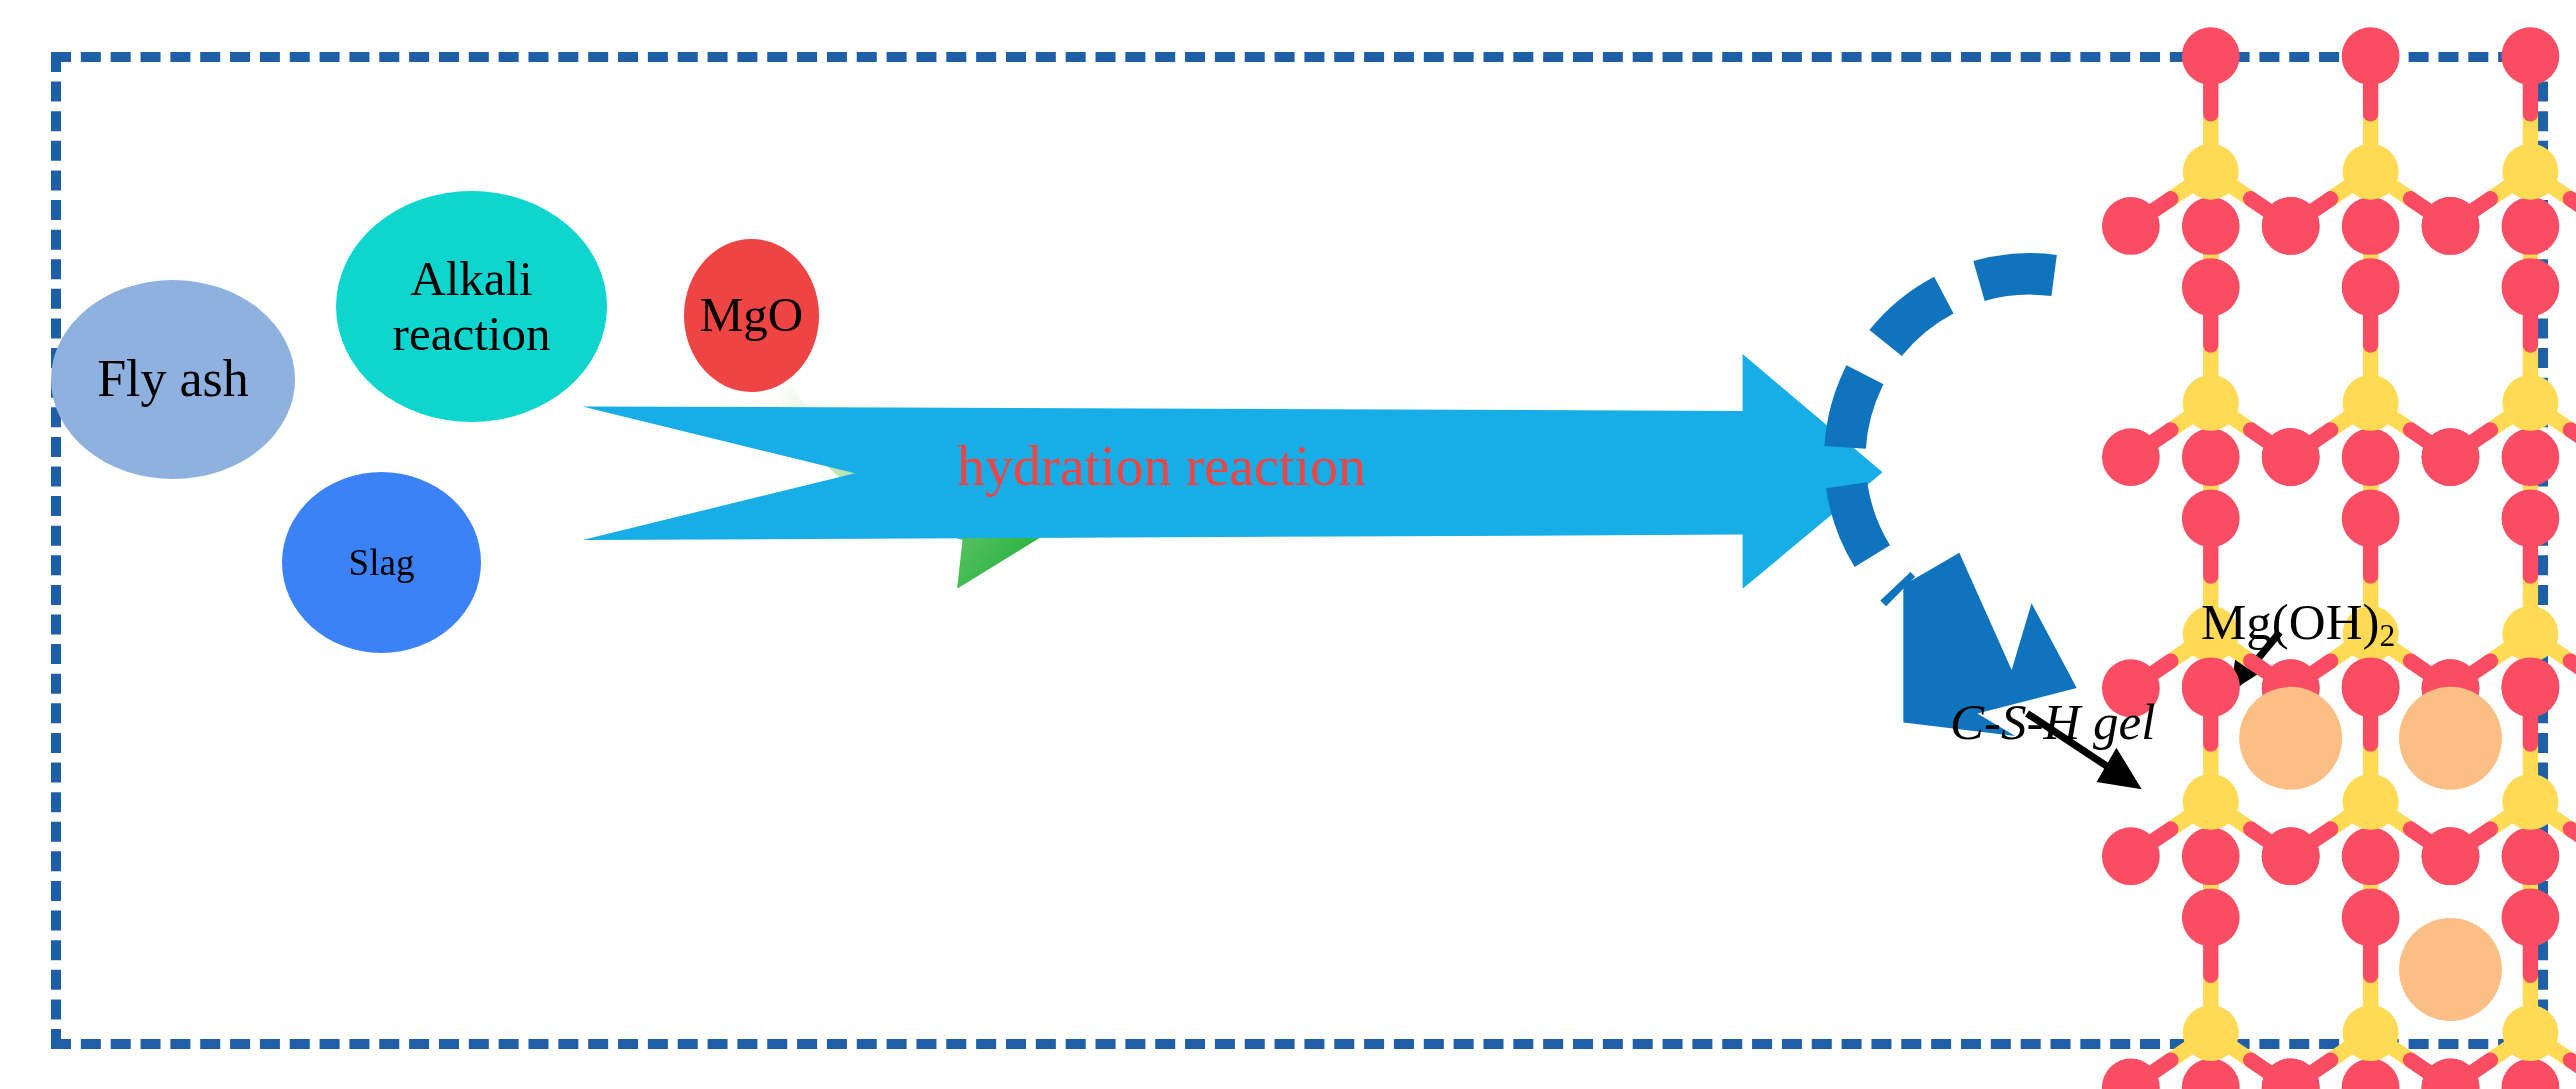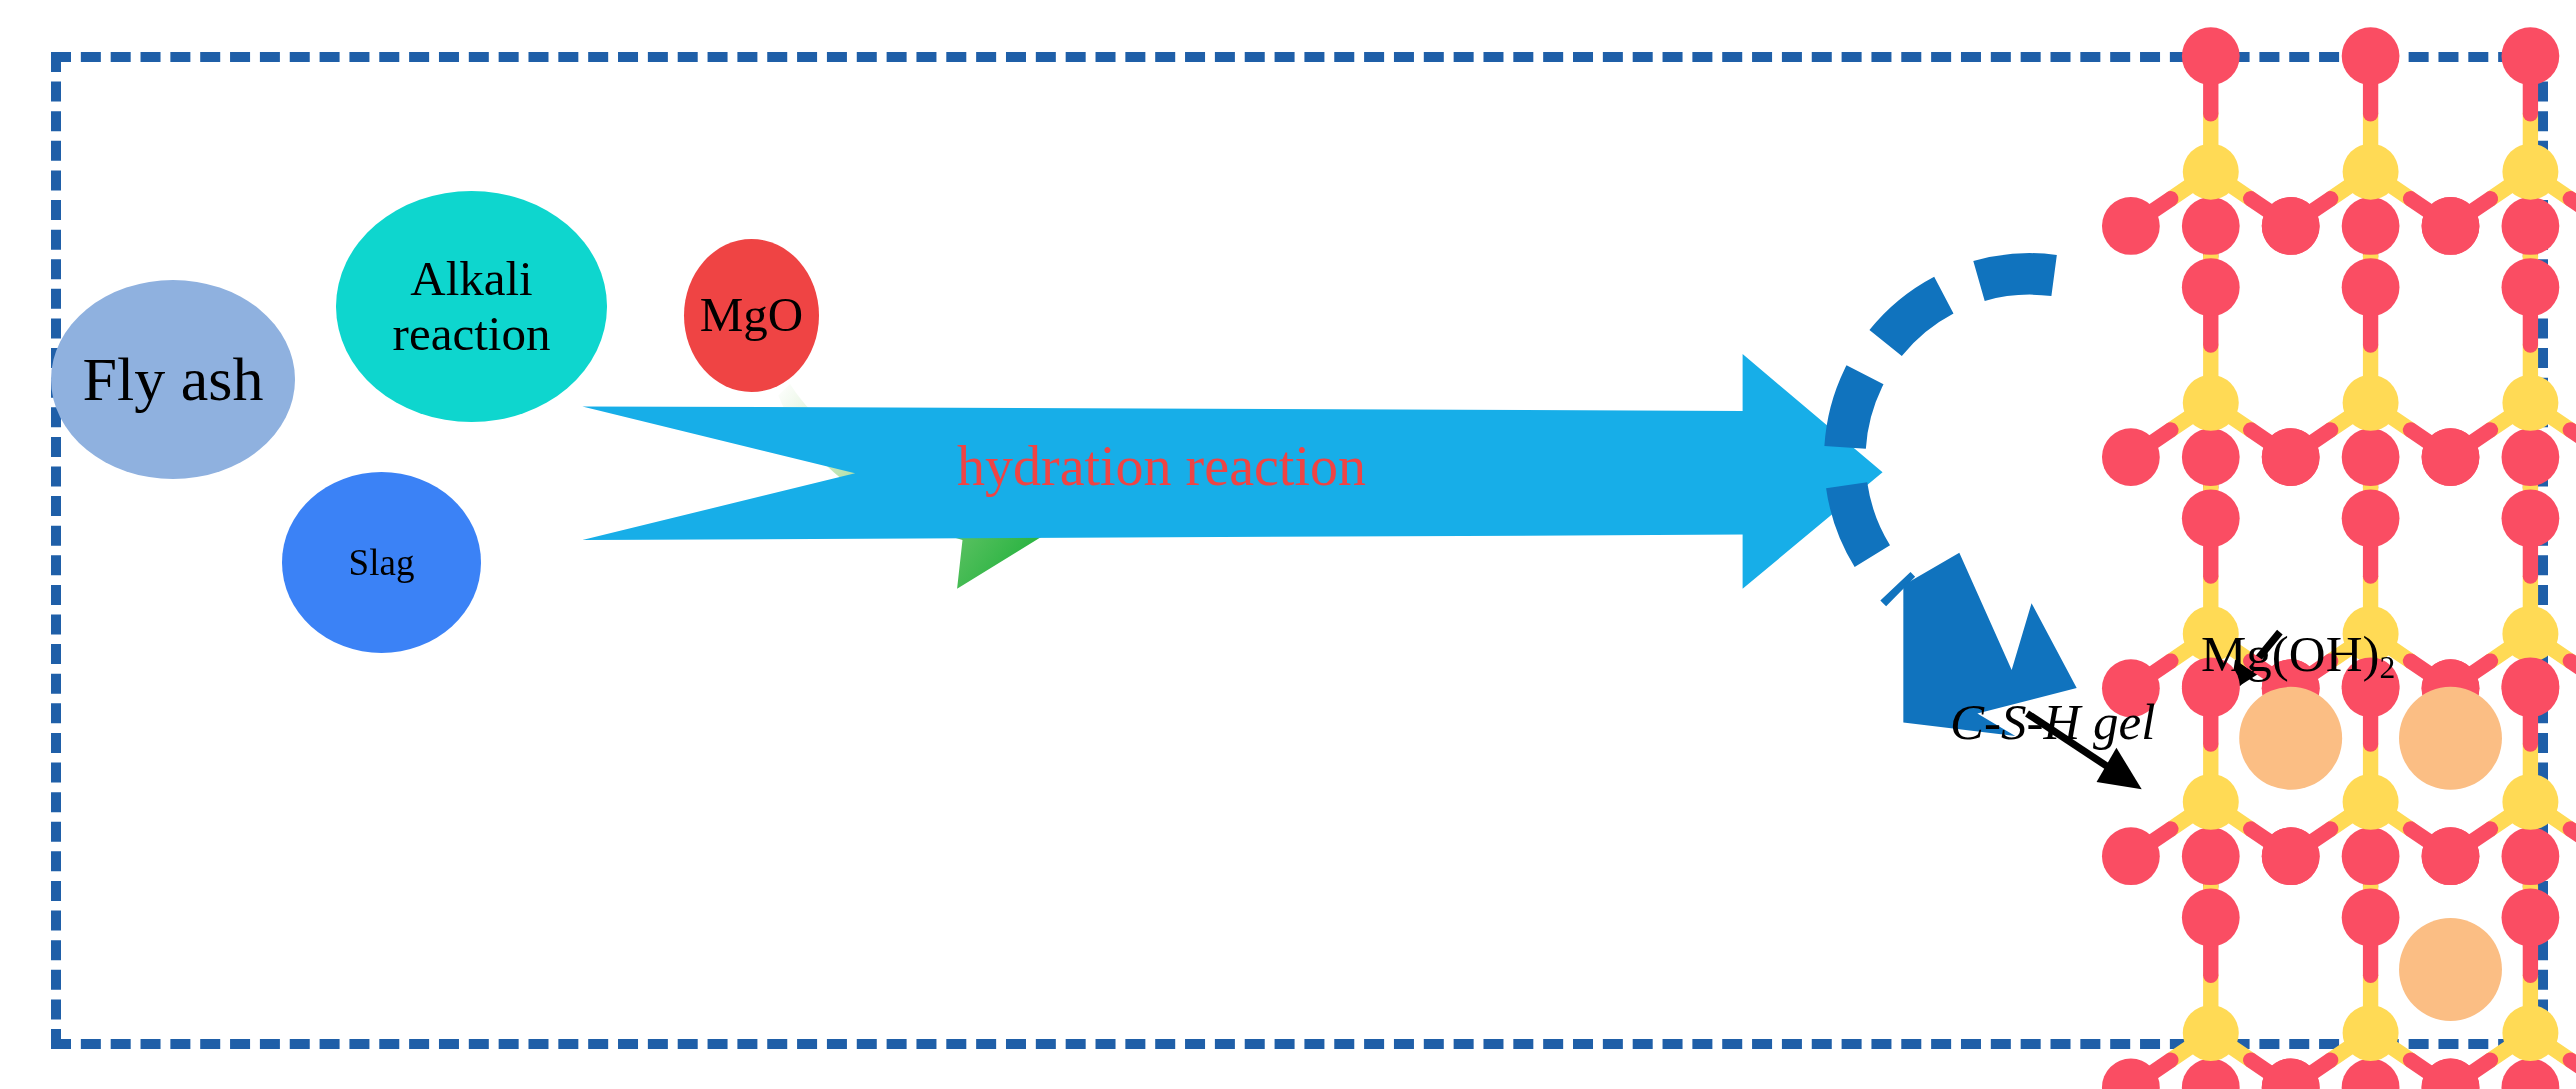--- a/index.html
+++ b/index.html
@@ -380,21 +380,21 @@
           <g>
             <circle cx="2537" cy="817.6" r="57" fill="#FBBE84"></circle>
             <circle cx="2714" cy="817.6" r="57" fill="#FBBE84"></circle>
             <circle cx="2714" cy="1073.6" r="57" fill="#FBBE84"></circle>
             <circle cx="2537" cy="1329.6" r="57" fill="#FBBE84"></circle>
           </g>
         </g>
       </g>
   </svg>
 
-  <div class="blob" id="blob-fly-ash" style="left: 51px; top: 280px; width: 244px; height: 199px; background: rgb(143, 177, 223); font-size: 62px;">
+  <div class="blob" id="blob-fly-ash" style="left: 51px; top: 280px; width: 244px; height: 199px; background: rgb(143, 177, 223); font-size: 52px;">
     <span class="blob-label">Fly ash</span>
   </div>
 
   <div class="blob" id="blob-alkali-activator" style="left: 336px; top: 191px; width: 271px; height: 231px; background: rgb(14, 214, 206); font-size: 49px;">
     <span class="blob-label">
       <span>Alkali</span><br>
       <span>reaction</span>
     </span>
   </div>
 
@@ -403,18 +403,18 @@
   </div>
 
   <div class="blob" id="blob-mgo" style="left: 684px; top: 239px; width: 135px; height: 153px; background: #ef4444; font-size: 49px;">
     <span class="blob-label">MgO</span>
   </div>
 
   <div class="arrow-text" id="hydration-label" style="left: 957px; top: 434px; font-size: 56px;">hydration reaction</div>
 
   <div class="free-label" id="csh-gel-label" style="left: 1950px; top: 693px; font-size: 51px; font-style: italic;">C-S-H gel</div>
 
-  <div class="free-label" id="mgoh2-label" style="left: 2201px; top: 593px; font-size: 51px; margin-top: 32px;">
+  <div class="free-label" id="mgoh2-label" style="left: 2201px; top: 593px; font-size: 51px;">
     <span>Mg(OH)</span><sub>2</sub>
   </div>
 
 </div>
 
 
 </body></html>

